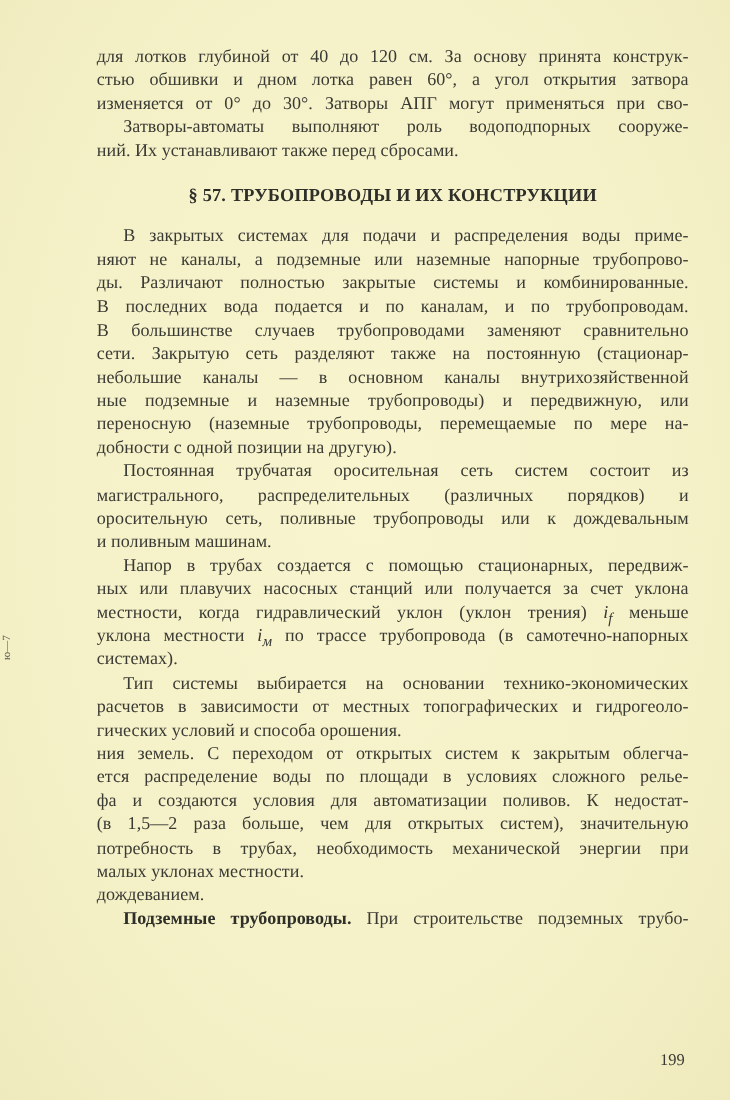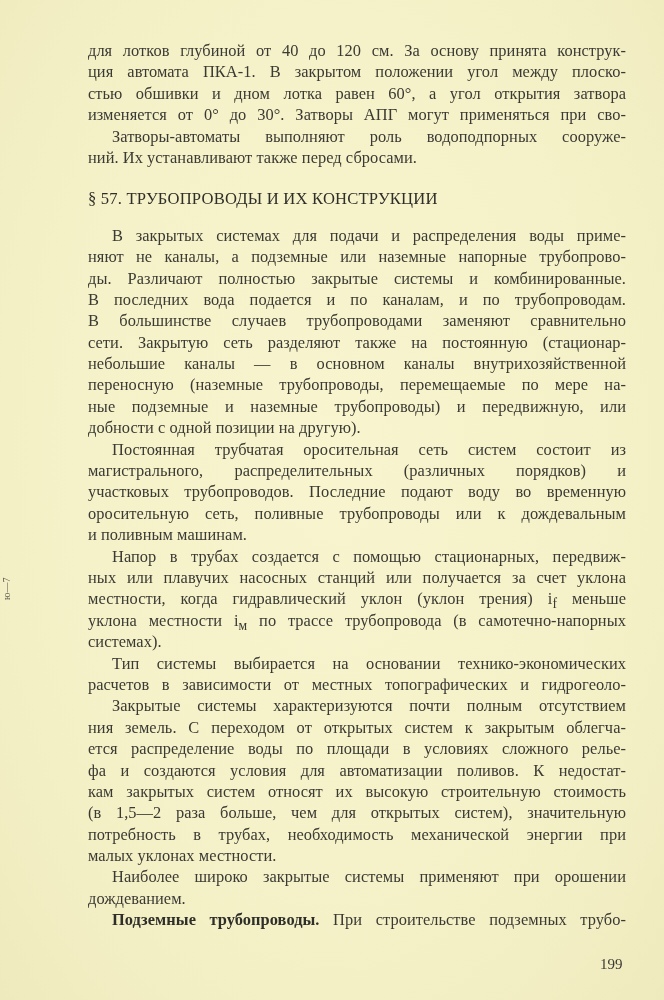--- a/index.html
+++ b/index.html
@@ -22,30 +22,30 @@
     font-size: 16.4px;
     line-height: 21.4px;
     text-align: justify;
     letter-spacing: 0.05px;
   }
   .line { display: block; white-space: nowrap; text-align-last: justify; text-align: justify; height: 21.4px; }
   .line.last { text-align-last: left; }
   .indent { padding-left: 24px; }
   .heading {
     display: block;
-    text-align: left;
-    font-weight: normal;
+    text-align: center;
+    font-weight: bold;
     font-size: 16.6px;
     margin-top: 20px;
     margin-bottom: 15px;
     letter-spacing: 0.2px;
     color: #2f2f2a;
   }
   .bold { font-weight: bold; color: #2f2f2a; }
-  .ital { }
+  .ital { font-style: italic; }
   .pagenum {
     position: absolute;
     left: 600px; top: 956px;
     font-size: 15px;
     color: #3a3a34;
   }
   .margin-mark {
     position: absolute;
     left: 1px; top: 600px;
     font-size: 10px;
@@ -59,79 +59,75 @@
 <body>
 
 <div class="page">
 
   <div class="margin-mark">ю—7</div>
 
   <div class="column">
 
     <div>
       <span class="line">для лотков глубиной от 40 до 120 см. За основу принята конструк-</span>
-      <span class="line">ция автомата ПКА-1. В закрытом положении угол между плоско-</span>
       <span class="line">стью обшивки и дном лотка равен 60°, а угол открытия  затвора</span>
       <span class="line">изменяется от 0° до 30°. Затворы АПГ могут применяться при сво-</span>
     </div>
 
     <div>
       <span class="line indent">Затворы-автоматы  выполняют роль водоподпорных сооруже-</span>
       <span class="line last">ний. Их устанавливают также перед сбросами.</span>
     </div>
 
     <div class="heading">§ 57. ТРУБОПРОВОДЫ И ИХ КОНСТРУКЦИИ</div>
 
     <div>
       <span class="line indent">В закрытых системах для подачи и распределения воды приме-</span>
       <span class="line">няют не каналы, а подземные или наземные напорные трубопрово-</span>
       <span class="line">ды. Различают полностью закрытые системы и комбинированные.</span>
       <span class="line">В  последних  вода  подается и по каналам, и по трубопроводам.</span>
       <span class="line">В большинстве  случаев  трубопроводами заменяют сравнительно</span>
       <span class="line">сети. Закрытую сеть разделяют также на постоянную (стационар-</span>
       <span class="line">небольшие  каналы — в  основном  каналы  внутрихозяйственной</span>
+      <span class="line">ные подземные и наземные трубопроводы) и передвижную, или</span>
       <span class="line">переносную (наземные трубопроводы, перемещаемые по мере на-</span>
-      <span class="line">ные подземные и наземные трубопроводы) и передвижную, или</span>
       <span class="line last">добности с одной позиции на другую).</span>
     </div>
 
     <div>
       <span class="line indent">Постоянная  трубчатая  оросительная сеть систем состоит из</span>
       <span class="line">магистрального,  распределительных  (различных  порядков)  и</span>
-      <span class="line">участковых трубопроводов. Последние подают воду во временную</span>
       <span class="line">оросительную сеть, поливные трубопроводы или к дождевальным</span>
       <span class="line last">и поливным машинам.</span>
     </div>
 
     <div>
       <span class="line indent">Напор в трубах создается с помощью стационарных, передвиж-</span>
       <span class="line">ных или плавучих насосных станций или получается за счет уклона</span>
       <span class="line"><span>местности, когда гидравлический уклон (уклон трения) </span><span class="ital"><span>i</span><sub>f</sub></span><span> меньше</span></span>
       <span class="line"><span>уклона местности </span><span class="ital"><span>i</span><sub>м</sub></span><span> по трассе трубопровода  (в самотечно-напорных</span></span>
       <span class="line last">системах).</span>
     </div>
 
     <div>
       <span class="line indent">Тип системы выбирается на основании технико-экономических</span>
       <span class="line">расчетов в зависимости от местных топографических и гидрогеоло-</span>
+      <span class="line last">гических условий и способа орошения.</span>
     </div>
 
     <div>
-      <span class="line indent">Закрытые системы характеризуются почти полным отсутствием</span>
       <span class="line">ния земель. С переходом от открытых систем к закрытым облегча-</span>
       <span class="line">ется распределение воды по площади в условиях сложного релье-</span>
       <span class="line">фа и создаются условия для автоматизации поливов. К недостат-</span>
-      <span class="line">кам закрытых систем относят их высокую строительную стоимость</span>
       <span class="line">(в 1,5—2 раза больше, чем для открытых систем), значительную</span>
       <span class="line">потребность в трубах,  необходимость механической энергии при</span>
       <span class="line last">малых уклонах местности.</span>
     </div>
 
     <div>
-      <span class="line indent">Наиболее широко закрытые системы применяют при орошении</span>
       <span class="line last">дождеванием.</span>
     </div>
 
     <div>
       <span class="line indent"><span class="bold">Подземные трубопроводы.</span><span> При строительстве подземных трубо-</span></span>
 
     </div>
 
   </div>
 

